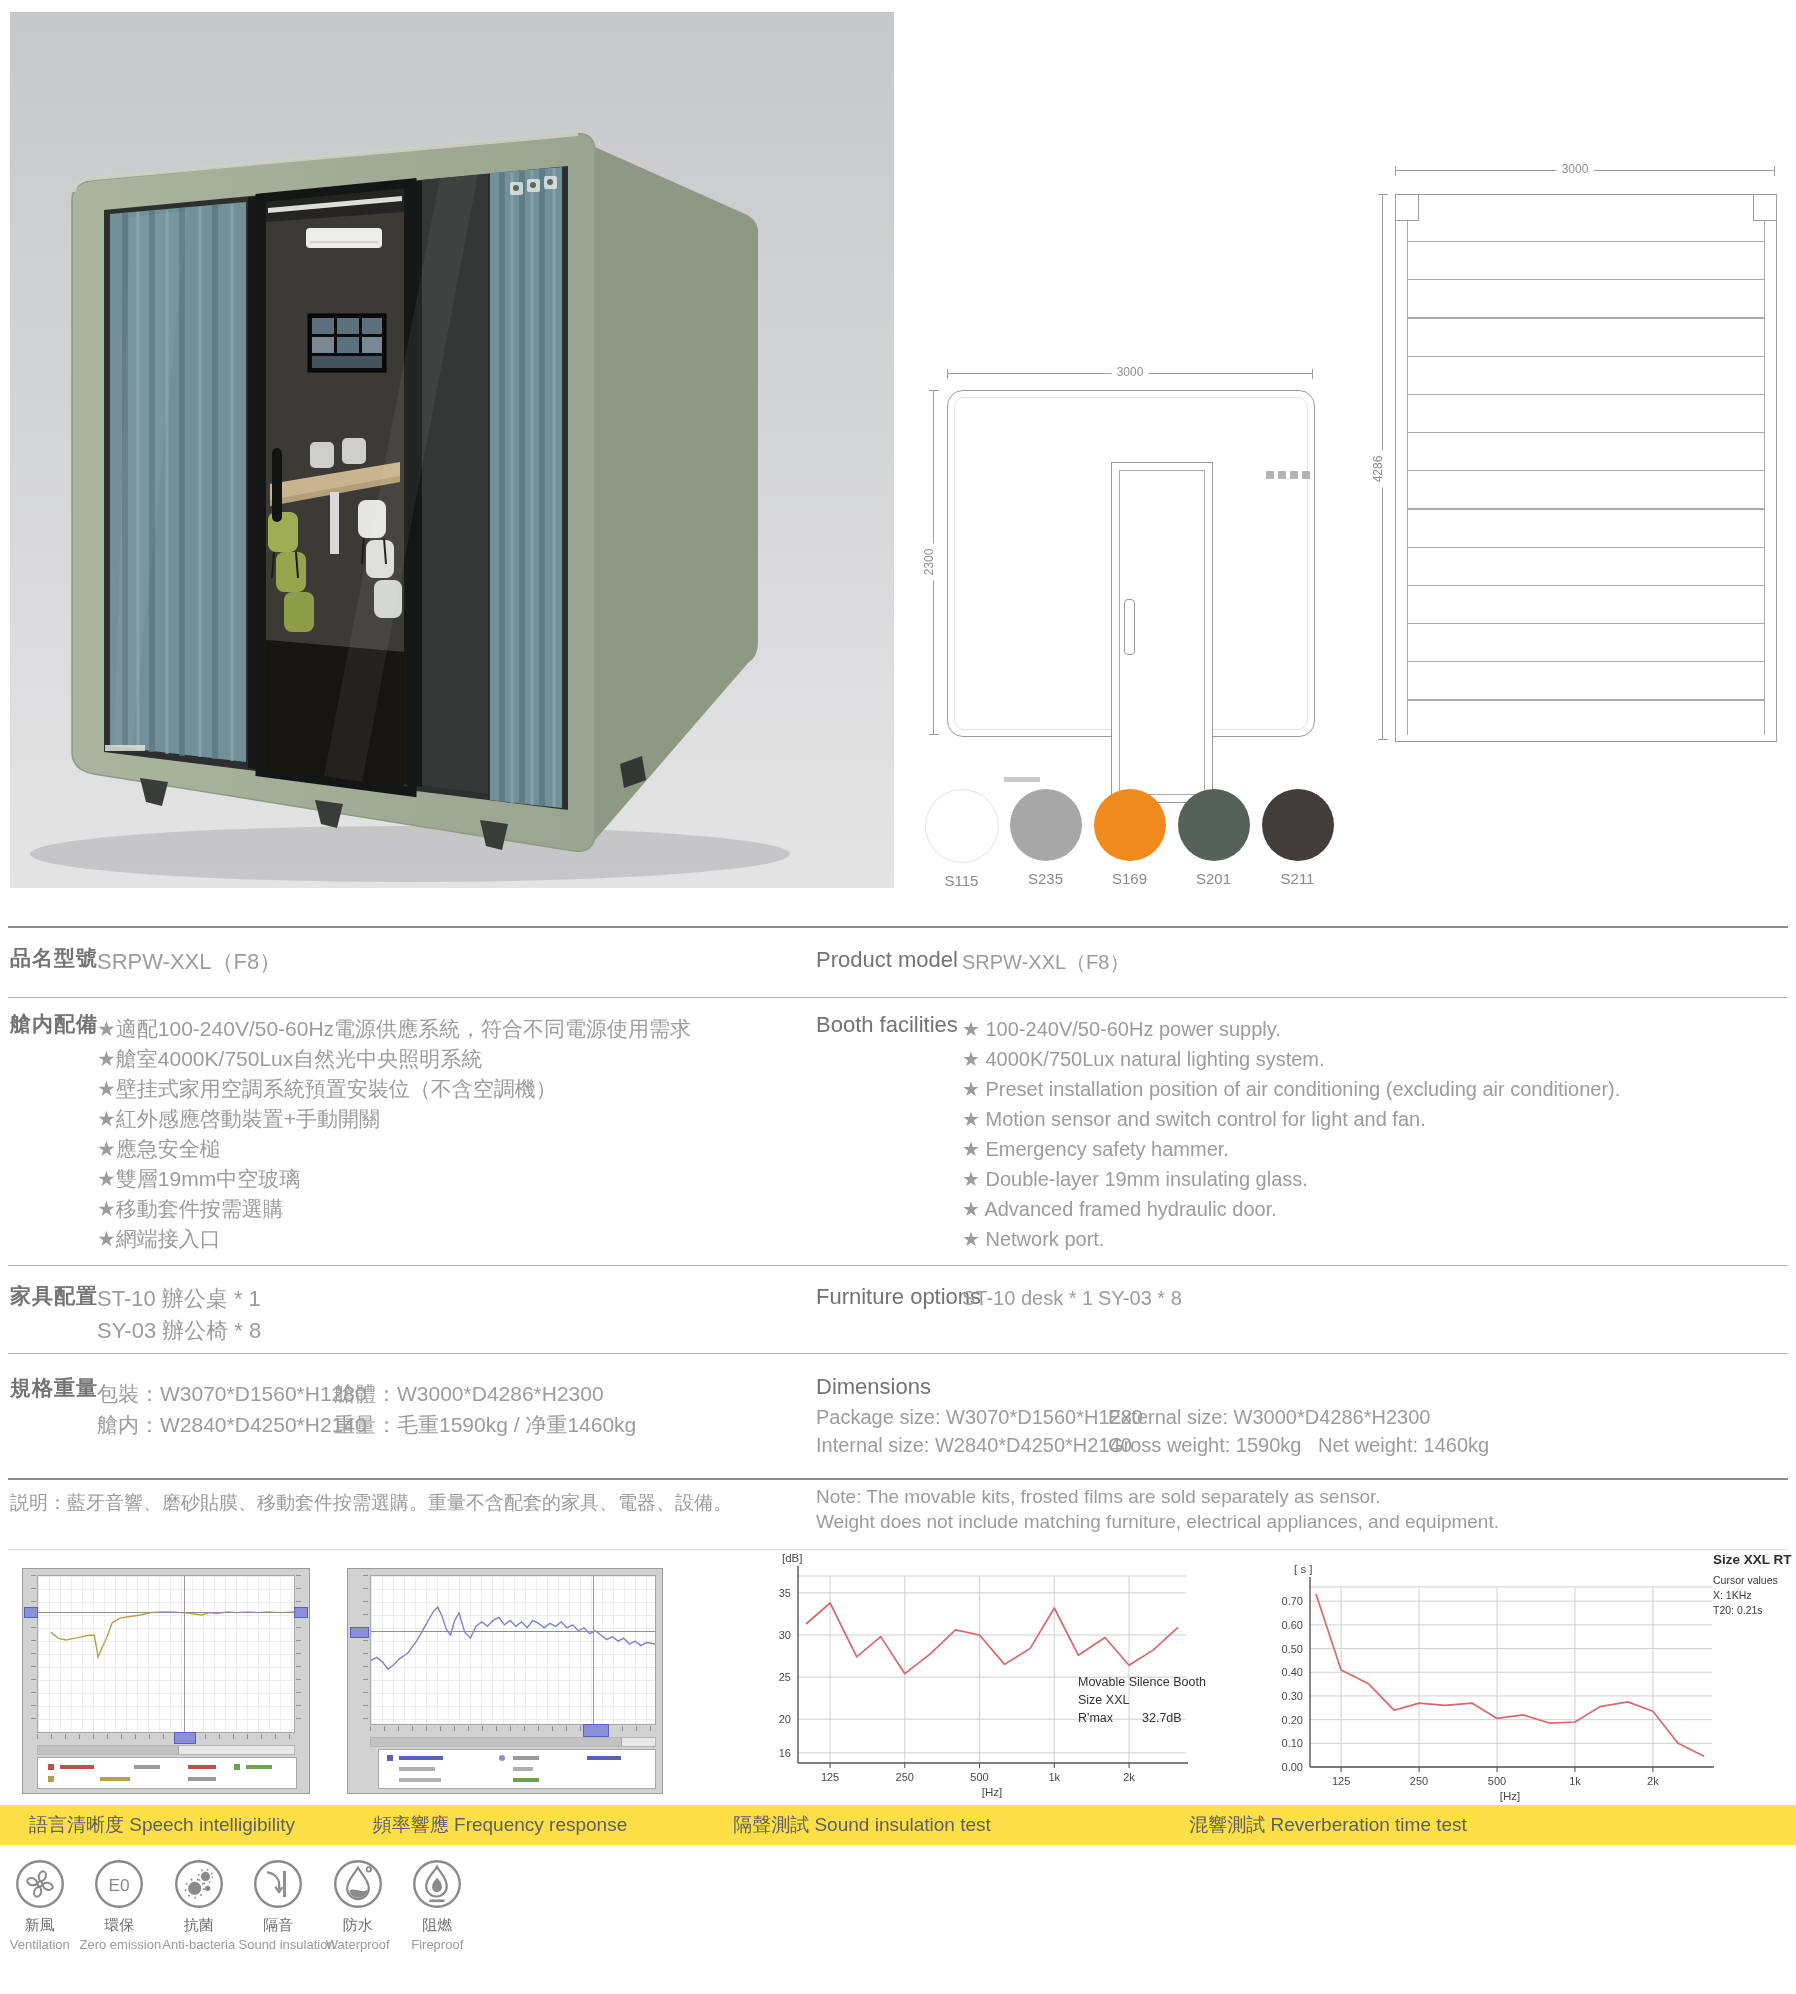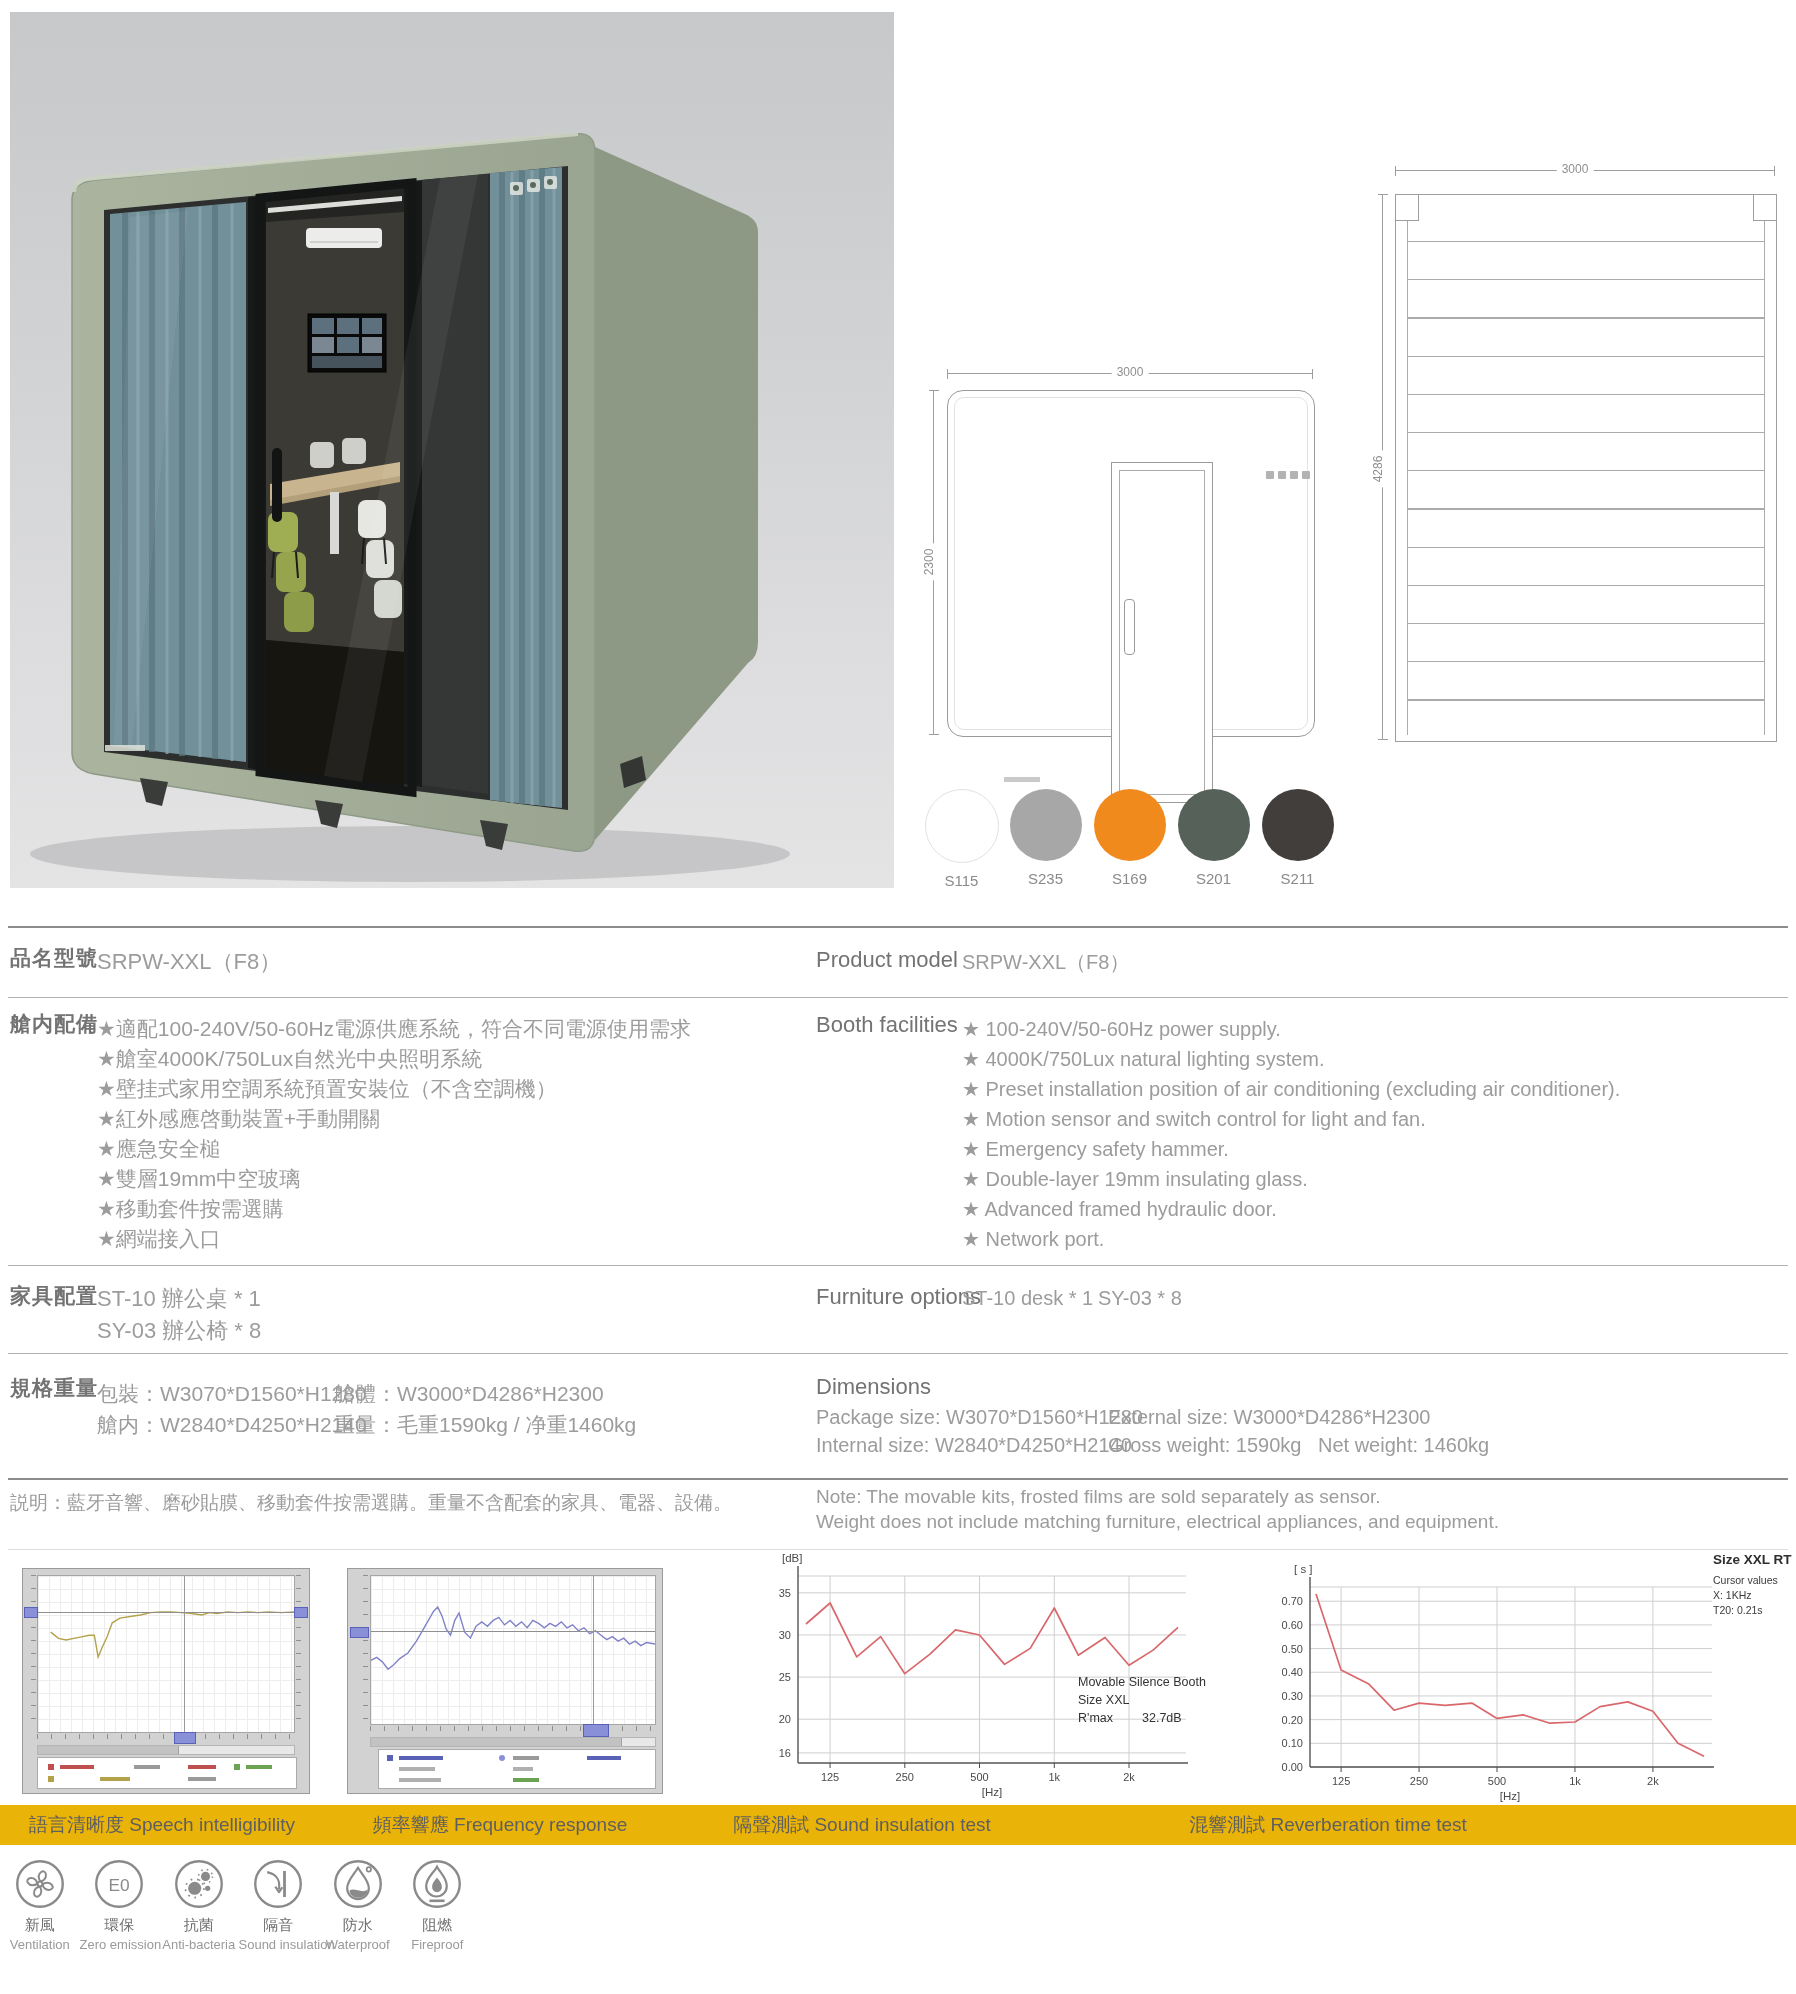--- a/index.html
+++ b/index.html
@@ -57,21 +57,21 @@
   .tickstrip-h{position:absolute;height:5px;background:repeating-linear-gradient(to right,#8f8f8f 0 1px,transparent 1px 14px);}
   .bluemark{position:absolute;background:#8a90d8;border:1px solid #5a62b8;}
   .scroll{position:absolute;height:8px;background:#e8e8e8;border:1px solid #b5b5b5;}
   .thumb{position:absolute;top:0;bottom:0;background:#c2c2c2;border-right:1px solid #a2a2a2;}
   .infobox{position:absolute;background:#fff;border:1px solid #ababab;}
   .chip{position:absolute;width:6px;height:6px;}
   .bar{position:absolute;height:4px;}
   
   .plainchart{position:absolute;}
   
-  #capband{left:0;top:1805px;width:1796px;height:40px;background:#eab308;}
+  #capband{left:0;top:1805px;width:1796px;height:40px;background:#fde047;}
   .cap{position:absolute;top:0;height:40px;line-height:40px;font-size:19px;color:#5f5f5f;white-space:nowrap;transform:translateX(-50%);}
   
   #badges{left:0px;top:1858px;display:flex;}
   .badge{width:79.5px;text-align:center;flex:none;}
   .badge svg{width:52px;height:52px;display:block;margin:0 auto;}
   .bzh{margin-top:6px;font-size:15px;color:#6f6f6f;white-space:nowrap;}
   .ben{margin-top:2px;font-size:13px;color:#9a9a9a;white-space:nowrap;}
 </style>
 </head>
 <body>

